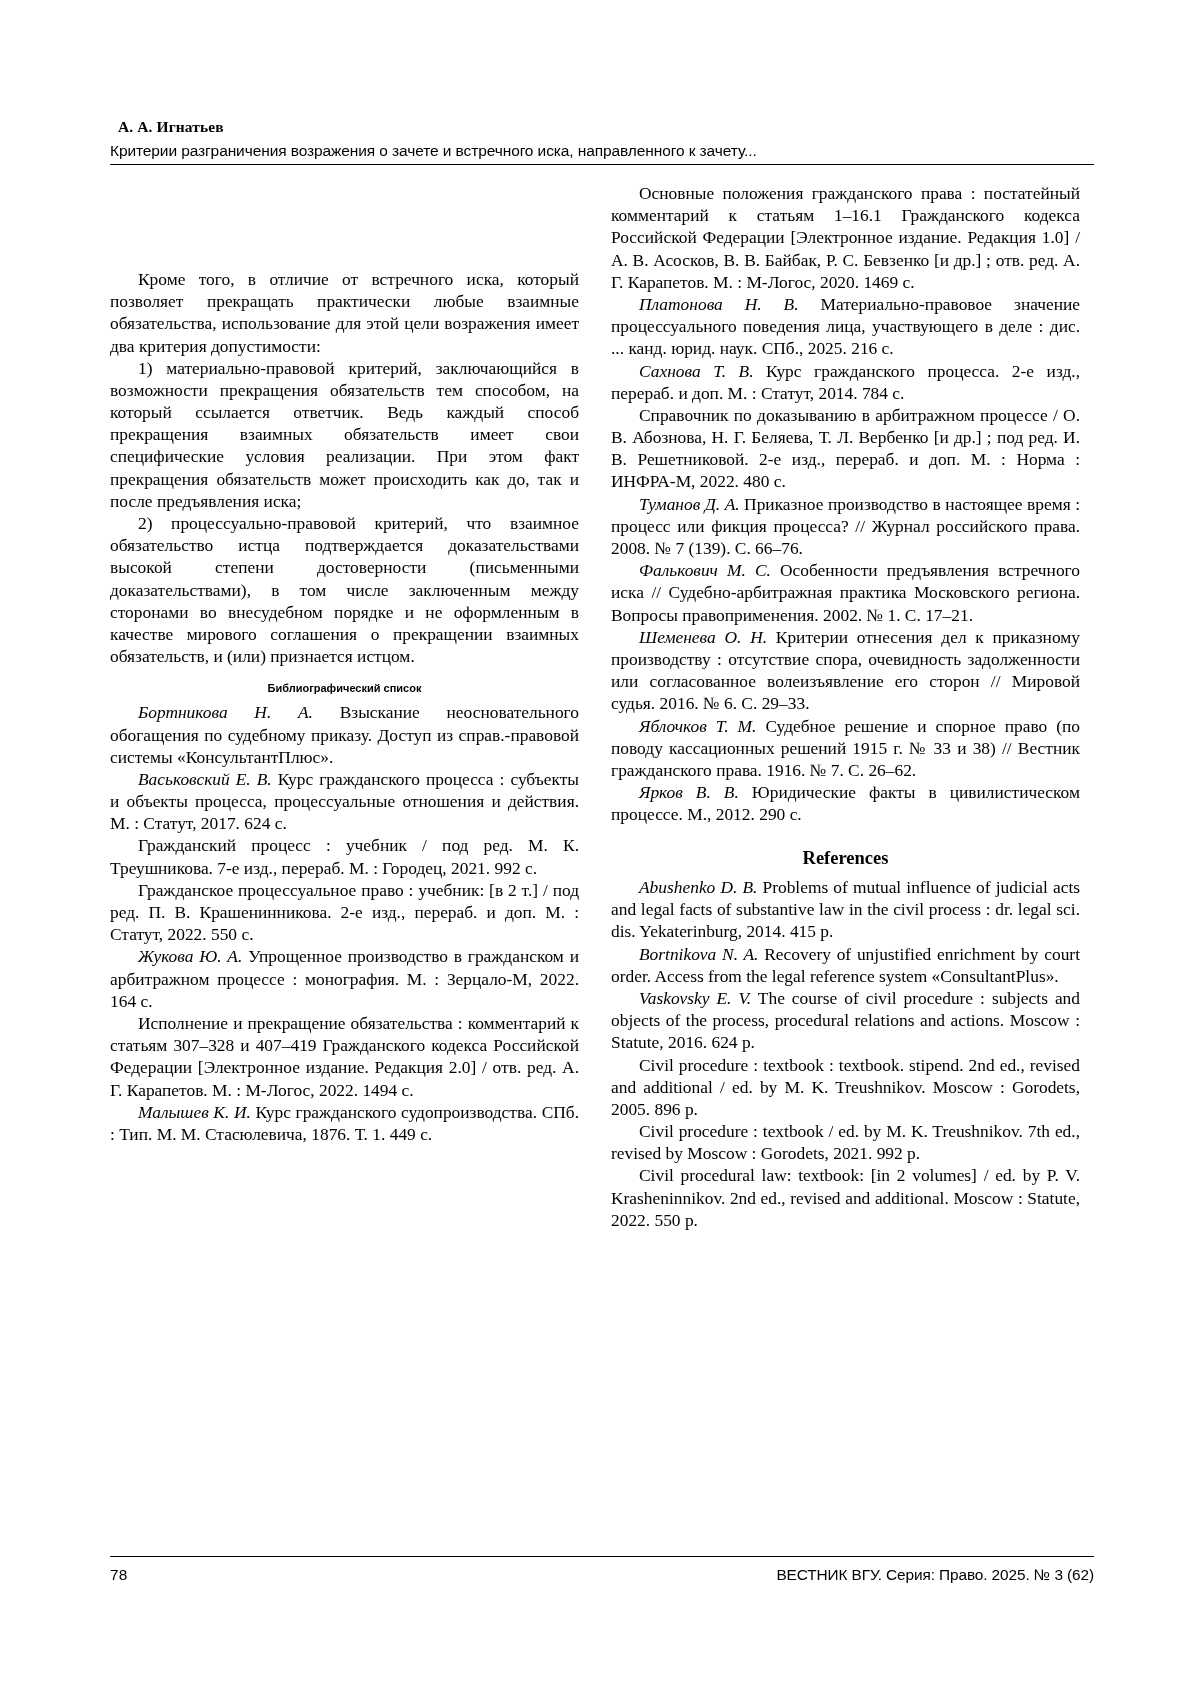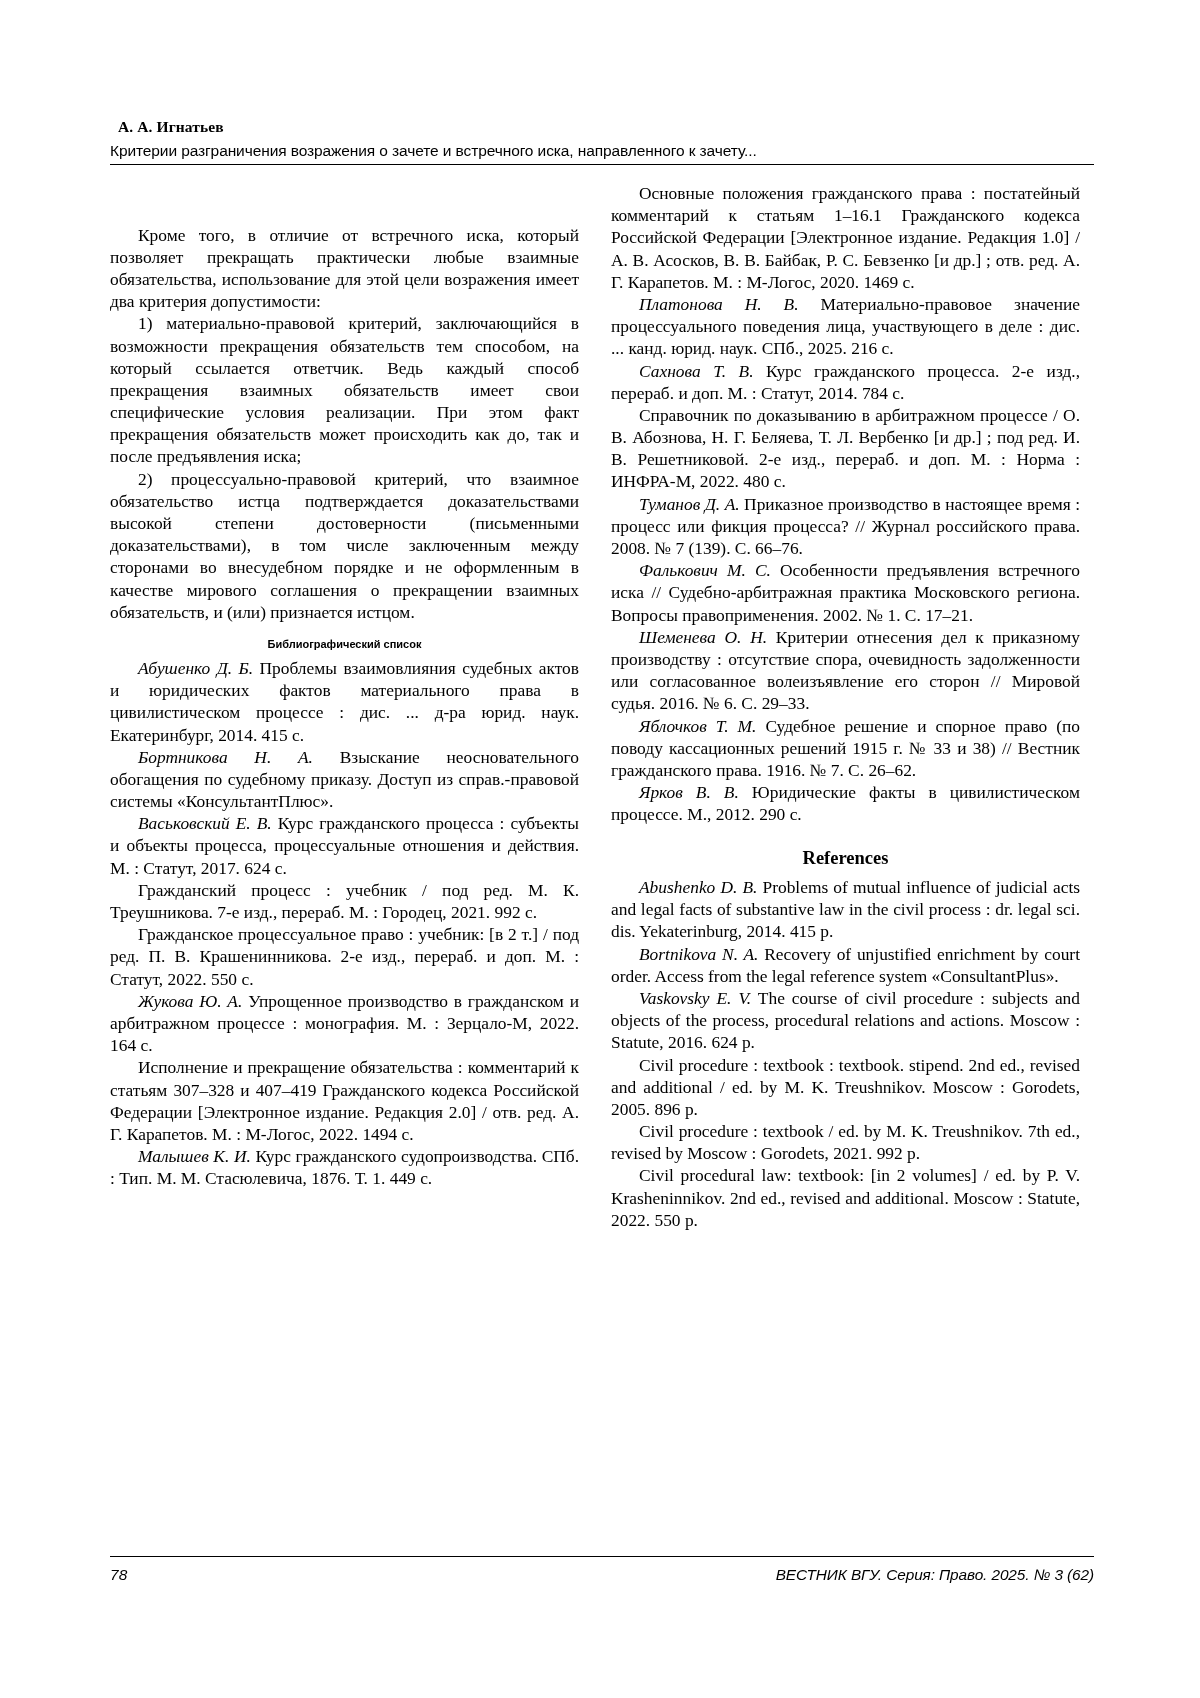--- a/index.html
+++ b/index.html
@@ -89,21 +89,20 @@
     width: 984px;
   }
   .footer .rule { border-top: 1.4px solid #000; }
   .footer-row {
     display: flex;
     justify-content: space-between;
     align-items: baseline;
     padding-top: 9px;
     font-family: "Liberation Sans", sans-serif;
     font-size: 15.4px;
-    font-style: italic;
   }
   .footer-page { letter-spacing: .2px; }
   .footer-journal { letter-spacing: -.1px; }
 </style>
 </head>
 <body>
 
 <div class="page">
 
   <div class="content">
@@ -117,21 +116,20 @@
     <div class="cols">
 
       <div class="col">
 
         <p>Кроме того, в отличие от встречного иска, который позволяет прекращать практически любые взаимные обязательства, использование для этой цели возражения имеет два критерия допустимости:</p>
         <p>1) материально-правовой критерий, заключающийся в возможности прекращения обязательств тем способом, на который ссылается ответчик. Ведь каждый способ прекращения взаимных обязательств имеет свои специфические условия реализации. При этом факт прекращения обязательств может происходить как до, так и после предъявления иска;</p>
         <p>2) процессуально-правовой критерий, что взаимное обязательство истца подтверждается доказательствами высокой степени достоверности (письменными доказательствами), в том числе заключенным между сторонами во внесудебном порядке и не оформленным в качестве мирового соглашения о прекращении взаимных обязательств, и (или) признается истцом.</p>
 
         <p class="sec-head">Библиографический список</p>
 
-        <p><span class="it">Абушенко Д. Б.</span><span> Проблемы взаимовлияния судебных актов и юридических фактов материального права в цивилистическом процессе : дис. ... д-ра юрид. наук. Екатеринбург, 2014. 415 с.</span></p>
         <p><span class="it">Бортникова Н. А.</span><span> Взыскание неосновательного обогащения по судебному приказу. Доступ из справ.-правовой системы «КонсультантПлюс».</span></p>
         <p><span class="it">Васьковский Е. В.</span><span> Курс гражданского процесса : субъекты и объекты процесса, процессуальные отношения и действия. М. : Статут, 2017. 624 с.</span></p>
         <p><span class="it"></span><span>Гражданский процесс : учебник / под ред. М. К. Треушникова. 7-е изд., перераб. М. : Городец, 2021. 992 с.</span></p>
         <p><span class="it"></span><span>Гражданское процессуальное право : учебник: [в 2 т.] / под ред. П. В. Крашенинникова. 2-е изд., перераб. и доп. М. : Статут, 2022. 550 с.</span></p>
         <p><span class="it">Жукова Ю. А.</span><span> Упрощенное производство в гражданском и арбитражном процессе : монография. М. : Зерцало-М, 2022. 164 с.</span></p>
         <p><span class="it"></span><span>Исполнение и прекращение обязательства : комментарий к статьям 307–328 и 407–419 Гражданского кодекса Российской Федерации [Электронное издание. Редакция 2.0] / отв. ред. А. Г. Карапетов. М. : М-Логос, 2022. 1494 с.</span></p>
         <p><span class="it">Малышев К. И.</span><span> Курс гражданского судопроизводства. СПб. : Тип. М. М. Стасюлевича, 1876. Т. 1. 449 с.</span></p>
 
       </div>
 

